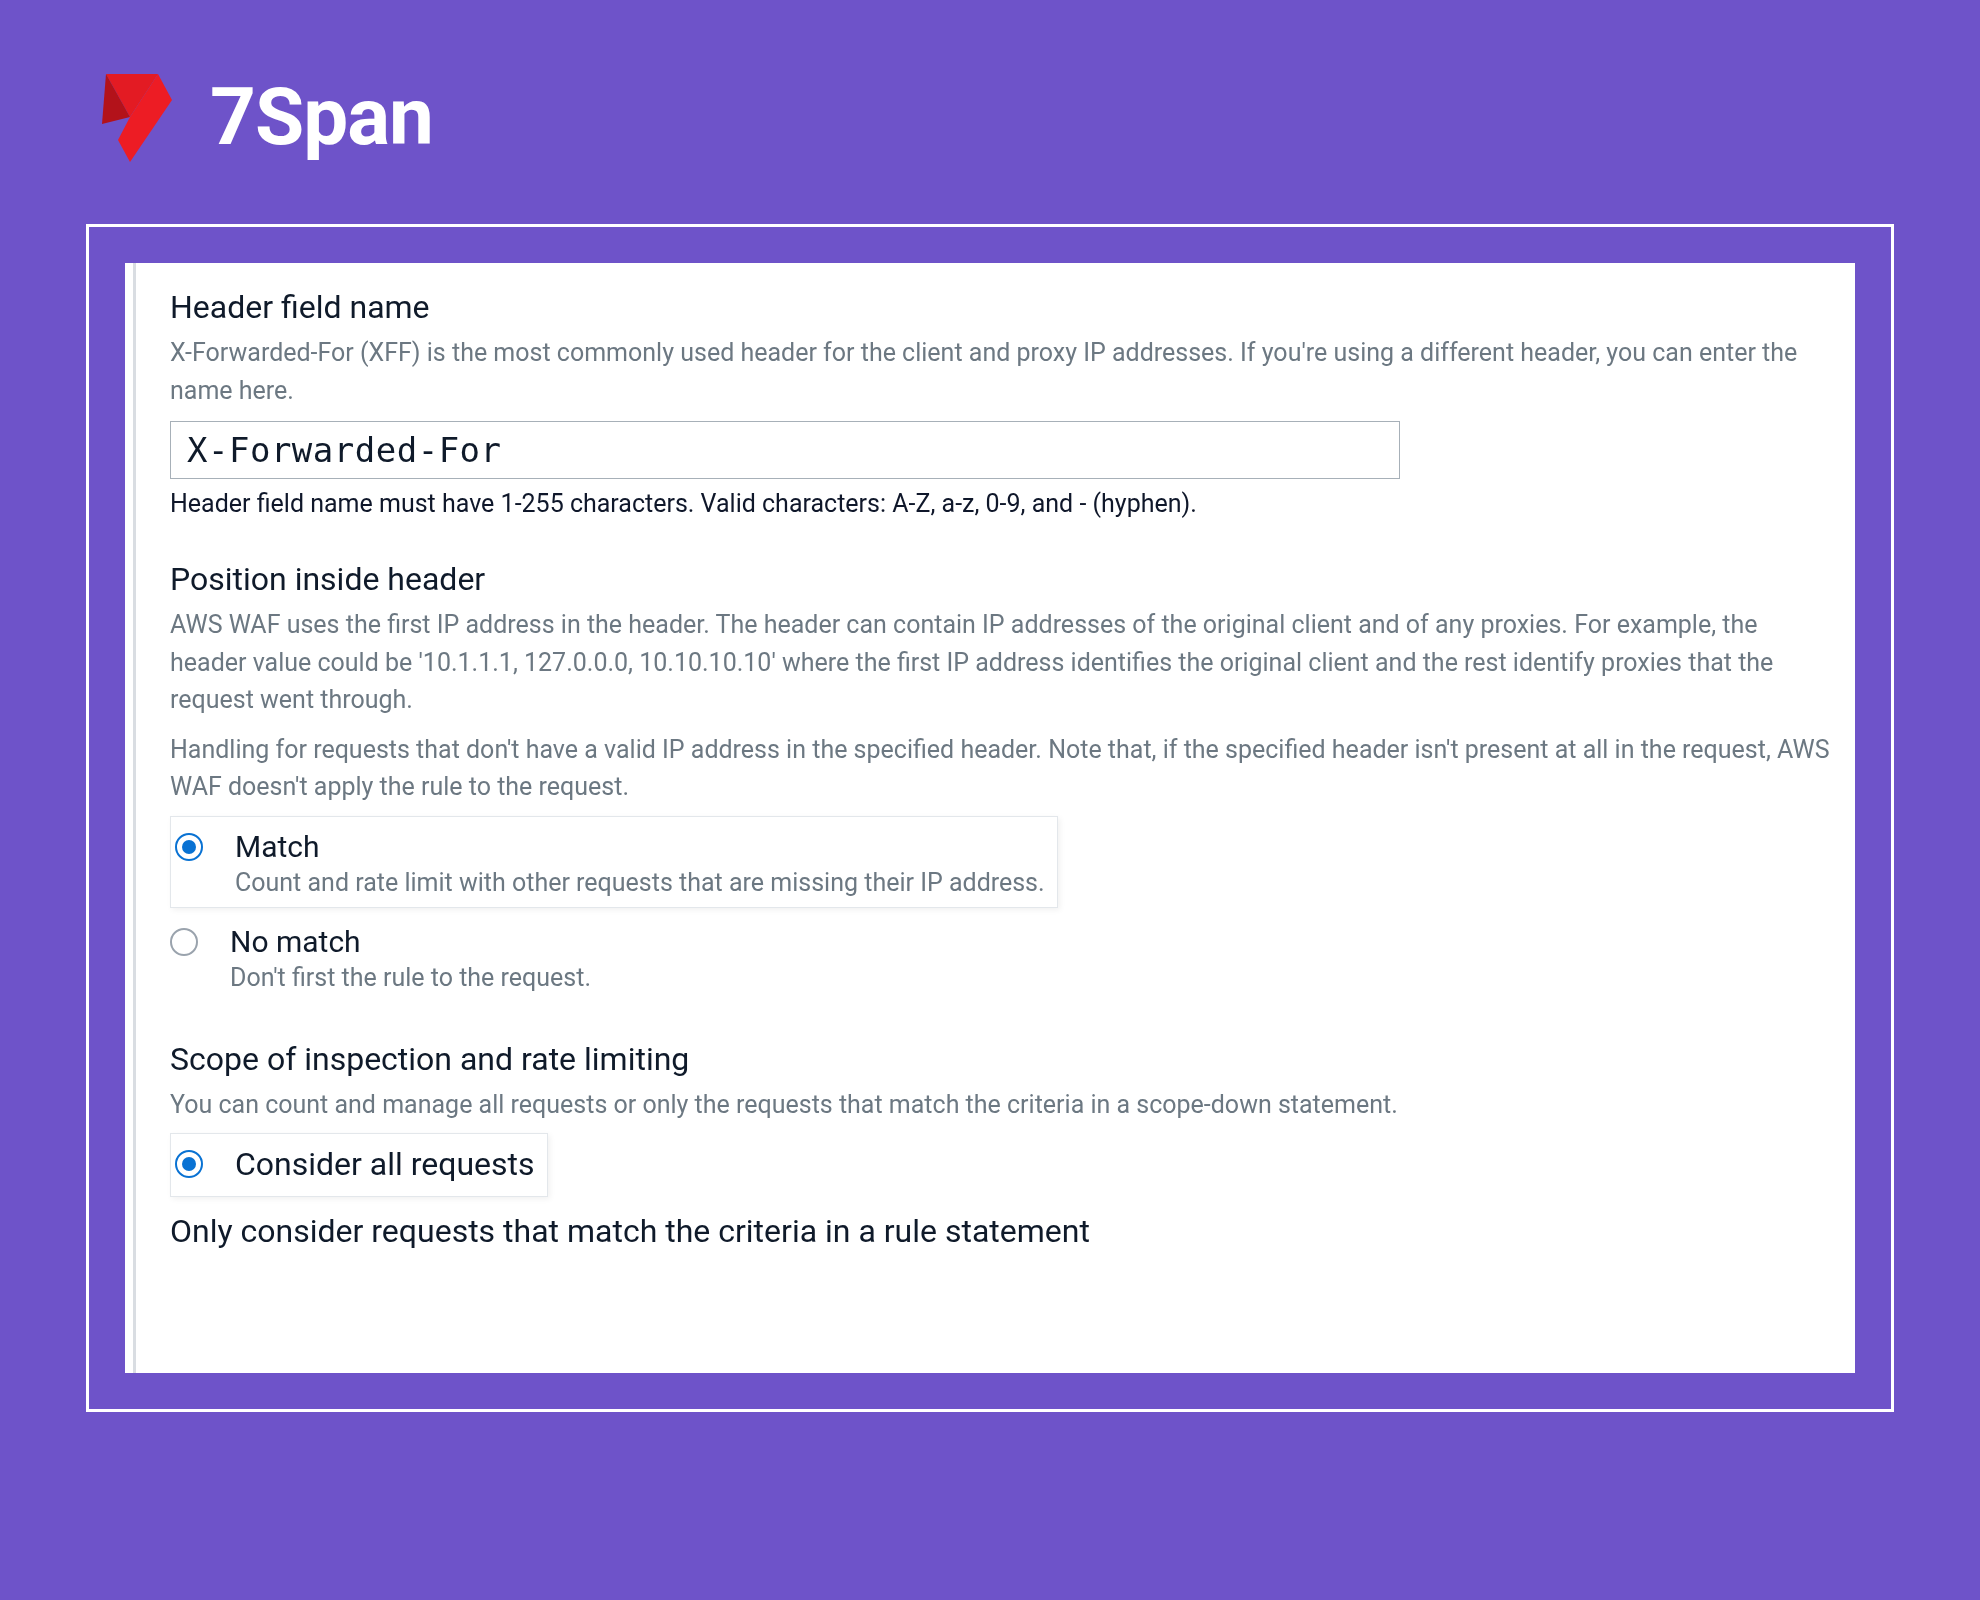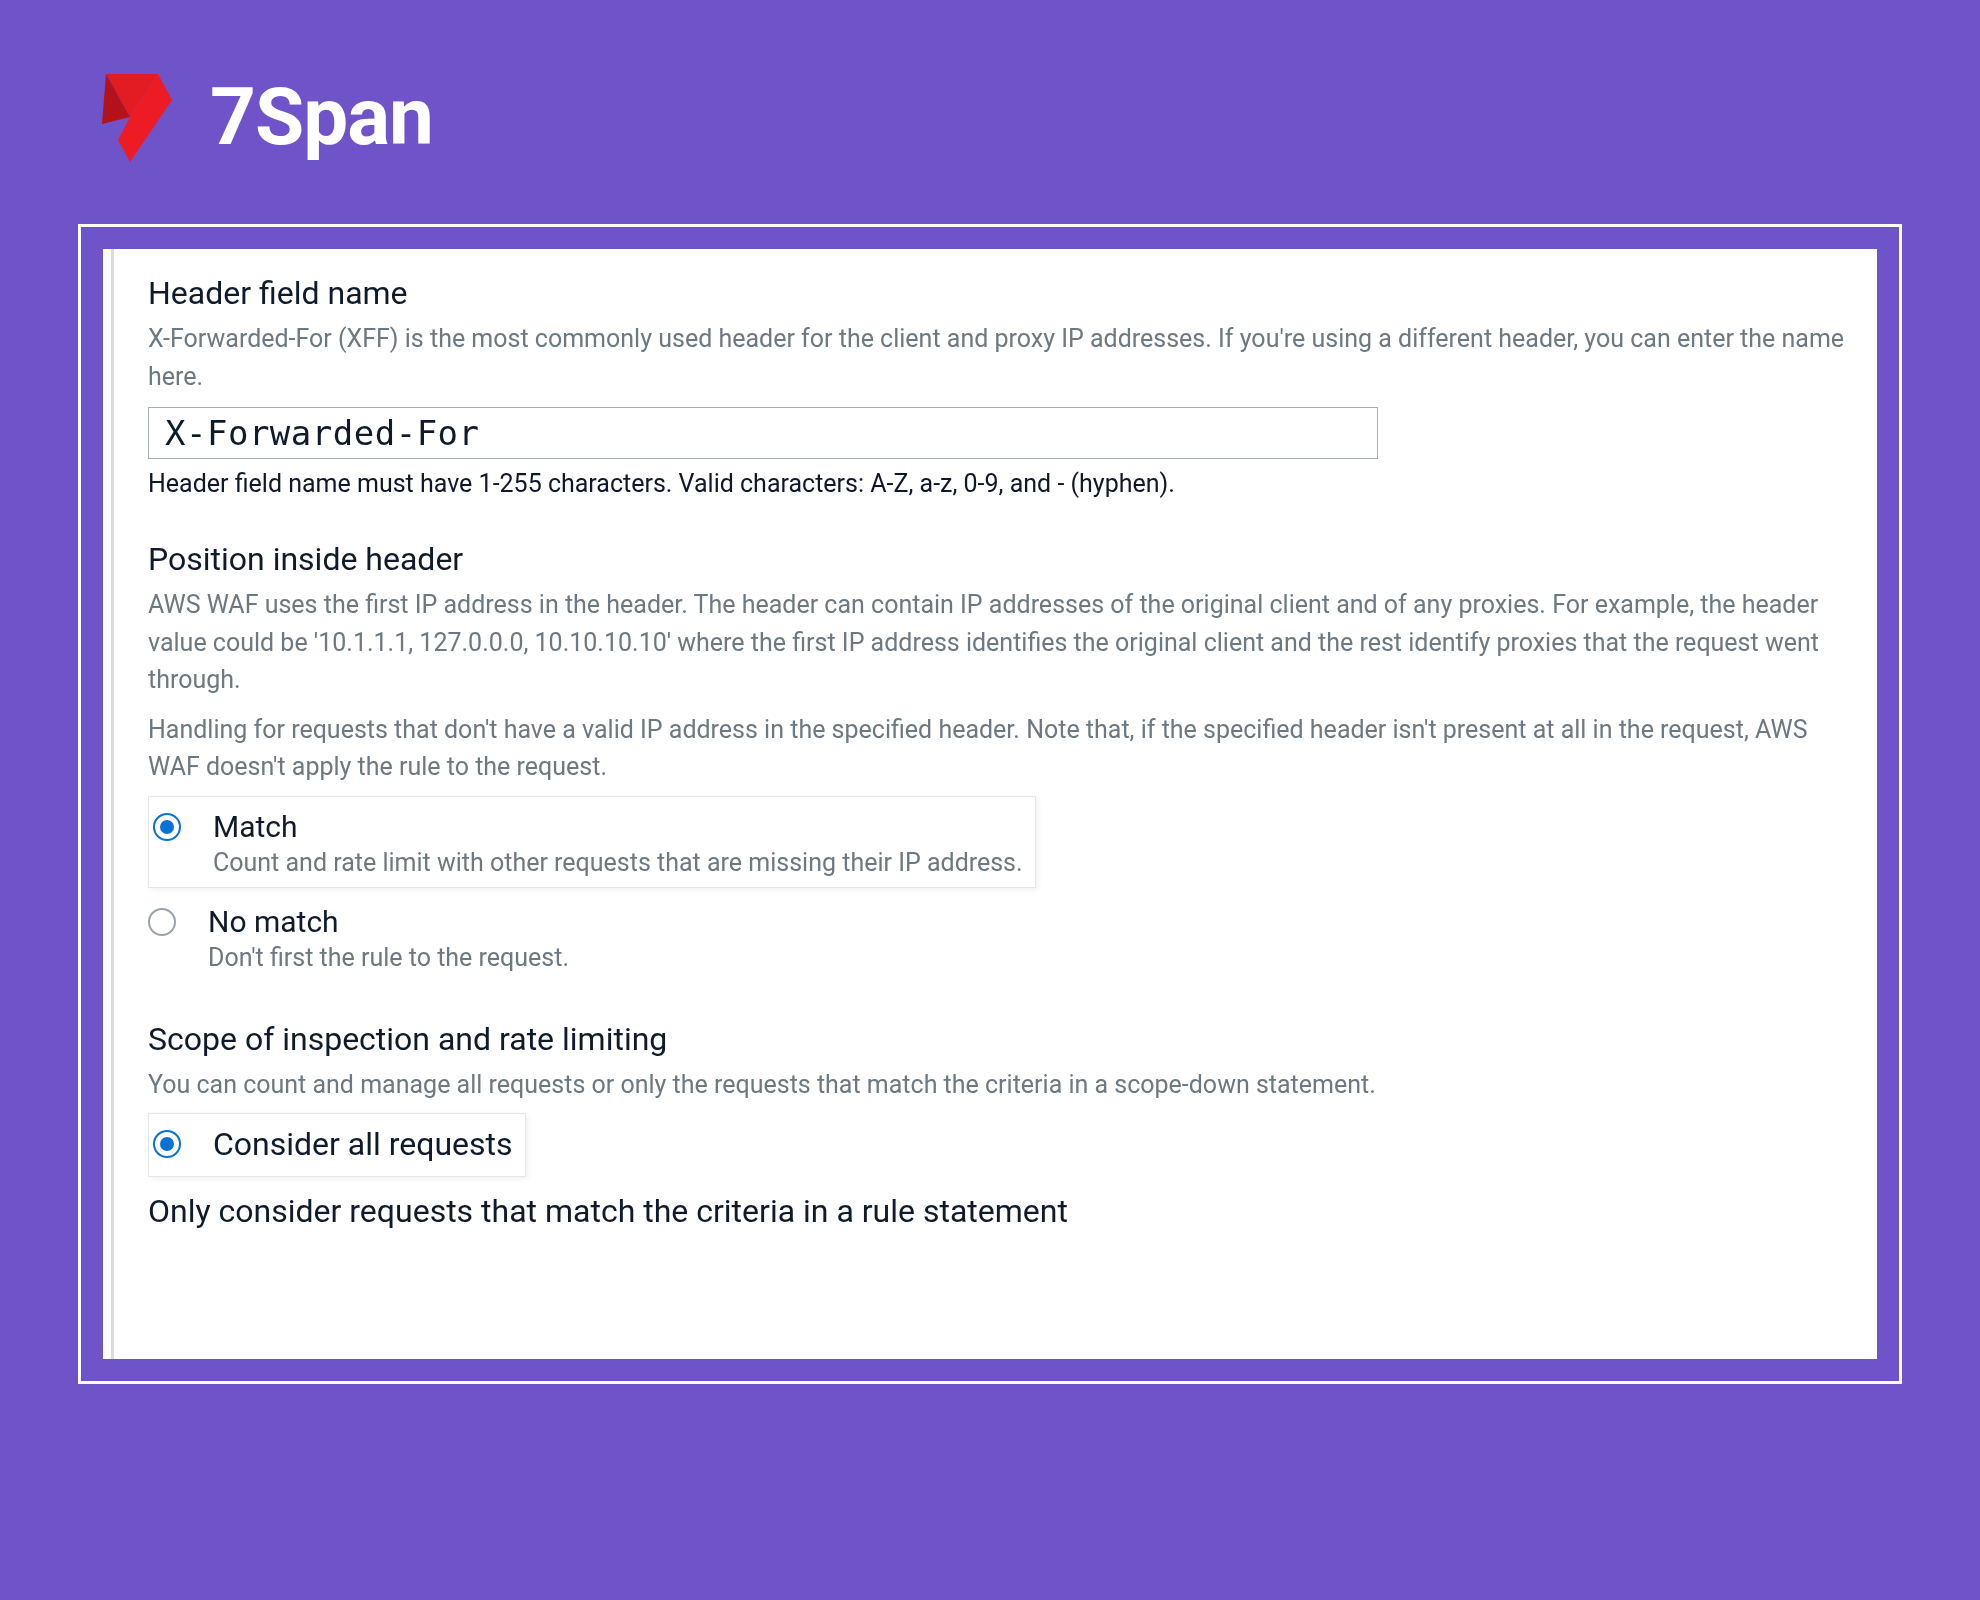--- a/index.html
+++ b/index.html
@@ -31,22 +31,22 @@
       height: 90px;
     }
     .logo-text {
       color: #ffffff;
       font-size: 80px;
       font-weight: 700;
       letter-spacing: -1px;
     }
     .panel-border {
       border: 3px solid #ffffff;
-      padding: 22px;
-      margin: 0 8px;
+      padding: 36px;
+      margin: 0 16px;
     }
     .panel {
       background: #ffffff;
       padding: 25px 20px 20px 20px;
       height: 1110px;
       overflow: hidden;
       position: relative;
     }
     .panel::before {
       content: "";
@@ -67,21 +67,21 @@
       margin-bottom: 8px;
     }
     .section-desc {
       font-size: 25px;
       color: #6c7882;
       line-height: 1.5;
       margin-bottom: 12px;
     }
     .text-input {
       width: 1230px;
-      height: 52px;
+      height: 58px;
       border: 1.5px solid #a7b0b8;
       font-size: 34px;
       font-family: "Consolas", "Monaco", monospace;
       padding: 10px 16px;
       color: #0f1a2a;
       display: block;
       letter-spacing: 0.5px;
     }
     .hint {
       font-size: 25px;

